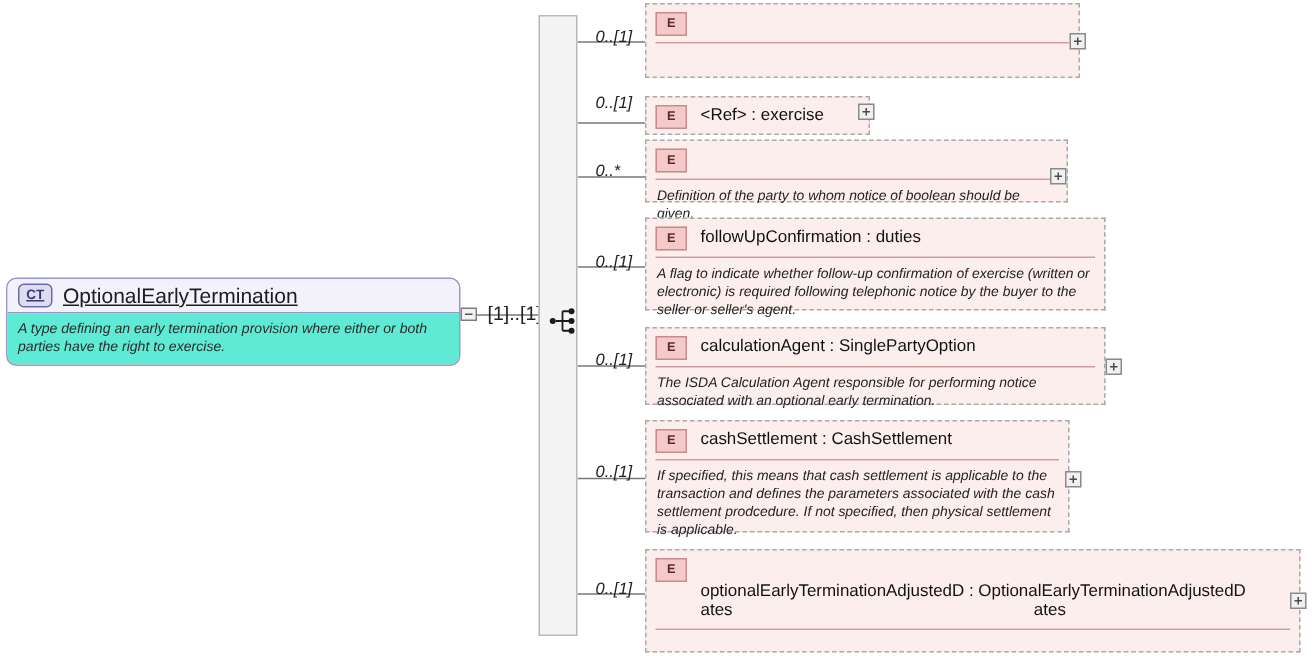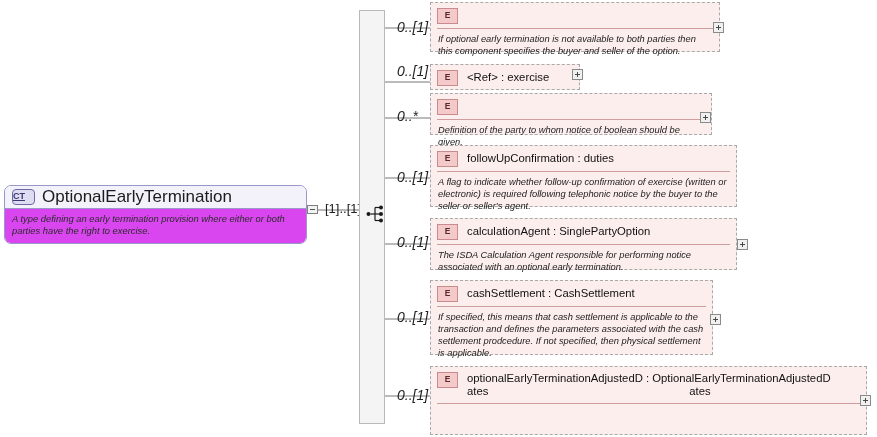--- a/index.html
+++ b/index.html
@@ -52,40 +52,42 @@
     flex: 0 0 auto;
     width: 21px;
     height: 14px;
     border: 1px solid #6e6aa8;
     border-radius: 4px;
     background: #dedcf0;
     color: #3b3876;
     font-size: 9px;
     font-weight: bold;
     line-height: 12px;
+    text-align: center;
     letter-spacing: 0px;
     text-decoration: underline;
   }
   .ct-title {
-    font-size: 17px;
+    font-size: 14px;
     color: #1c1c1c;
     white-space: nowrap;
+    text-decoration: underline;
   }
   .ct-rule {
     height: 1px;
     background: #9a97c9;
     margin: 0;
   }
   .ct-doc {
     padding: 4px 8px 6px 7px;
     font-size: 9.4px;
     font-style: italic;
     color: #2b2b2b;
     line-height: 1.28;
-    background: #d946ef;
+    background: #5eead4;
   }
 
   
   .seq-col {
     position: absolute;
     left: 359px;
     top: 10px;
     width: 26px;
     height: 414px;
     background: #f4f4f4;
@@ -184,21 +186,21 @@
     content: "";
     position: absolute;
     background: #4a4a4a;
   }
   .plus::before { left: 2px; top: 4px; width: 5px; height: 1px; }
   .plus::after  { left: 4px; top: 2px; width: 1px; height: 5px; }
 
   
   .card {
     position: absolute;
-    font-size: 14px;
+    font-size: 11px;
     font-style: italic;
     color: #222;
     white-space: nowrap;
     text-align: right;
   }
 </style>
 </head>
 <body>
 
 <div id="diagram">
@@ -242,21 +244,20 @@
       <circle cx="15" cy="11" r="2" fill="#1a1a1a"></circle>
       <circle cx="15" cy="17.5" r="2" fill="#1a1a1a"></circle>
     </svg>
   </div>
 
   <div class="el" style="left:430px; top:2px; width:290px; height:50px;">
     <div class="el-head">
       <span class="el-badge">E</span>
     </div>
     <div class="el-rule"></div>
-    <div class="el-doc">If optional early termination is not available to both parties then this component specifies the buyer and seller of the option.</div>
   </div>
   <div class="plus" style="left:713px; top:22px;"></div>
   <div class="card" style="left:397px; top:19px;">0..[1]</div>
 
   <div class="el nodoc" style="left:430px; top:64px; width:150px; height:26px;">
     <div class="el-head">
       <span class="el-badge">E</span>
       <span class="el-name">&lt;Ref&gt;      : exercise</span>
     </div>
 
@@ -302,20 +303,20 @@
     </div>
     <div class="el-rule"></div>
     <div class="el-doc">If specified, this means that cash settlement is applicable to the transaction and defines the parameters associated with the cash settlement prodcedure. If not specified, then physical settlement is applicable.</div>
   </div>
   <div class="plus" style="left:710px; top:314px;"></div>
   <div class="card" style="left:397px; top:309px;">0..[1]</div>
 
   <div class="el" style="left:430px; top:366px; width:437px; height:69px;">
     <div class="el-head" style="align-items:flex-start;">
       <span class="el-badge">E</span>
-      <span class="el-name" style="display:block; width:388px;"><span>optionalEarlyTerminationAdjustedD  :  OptionalEarlyTerminationAdjustedD</span><br><span style="white-space:pre;">ates                                                                ates</span></span>
+      <span class="el-name" style="display:block; width:388px;margin-top:16px;"><span>optionalEarlyTerminationAdjustedD  :  OptionalEarlyTerminationAdjustedD</span><br><span style="white-space:pre;">ates                                                                ates</span></span>
     </div>
     <div class="el-rule"></div>
   </div>
   <div class="plus" style="left:860px; top:395px;"></div>
   <div class="card" style="left:397px; top:387px;">0..[1]</div>
 
 </div>
 
 </body></html>

